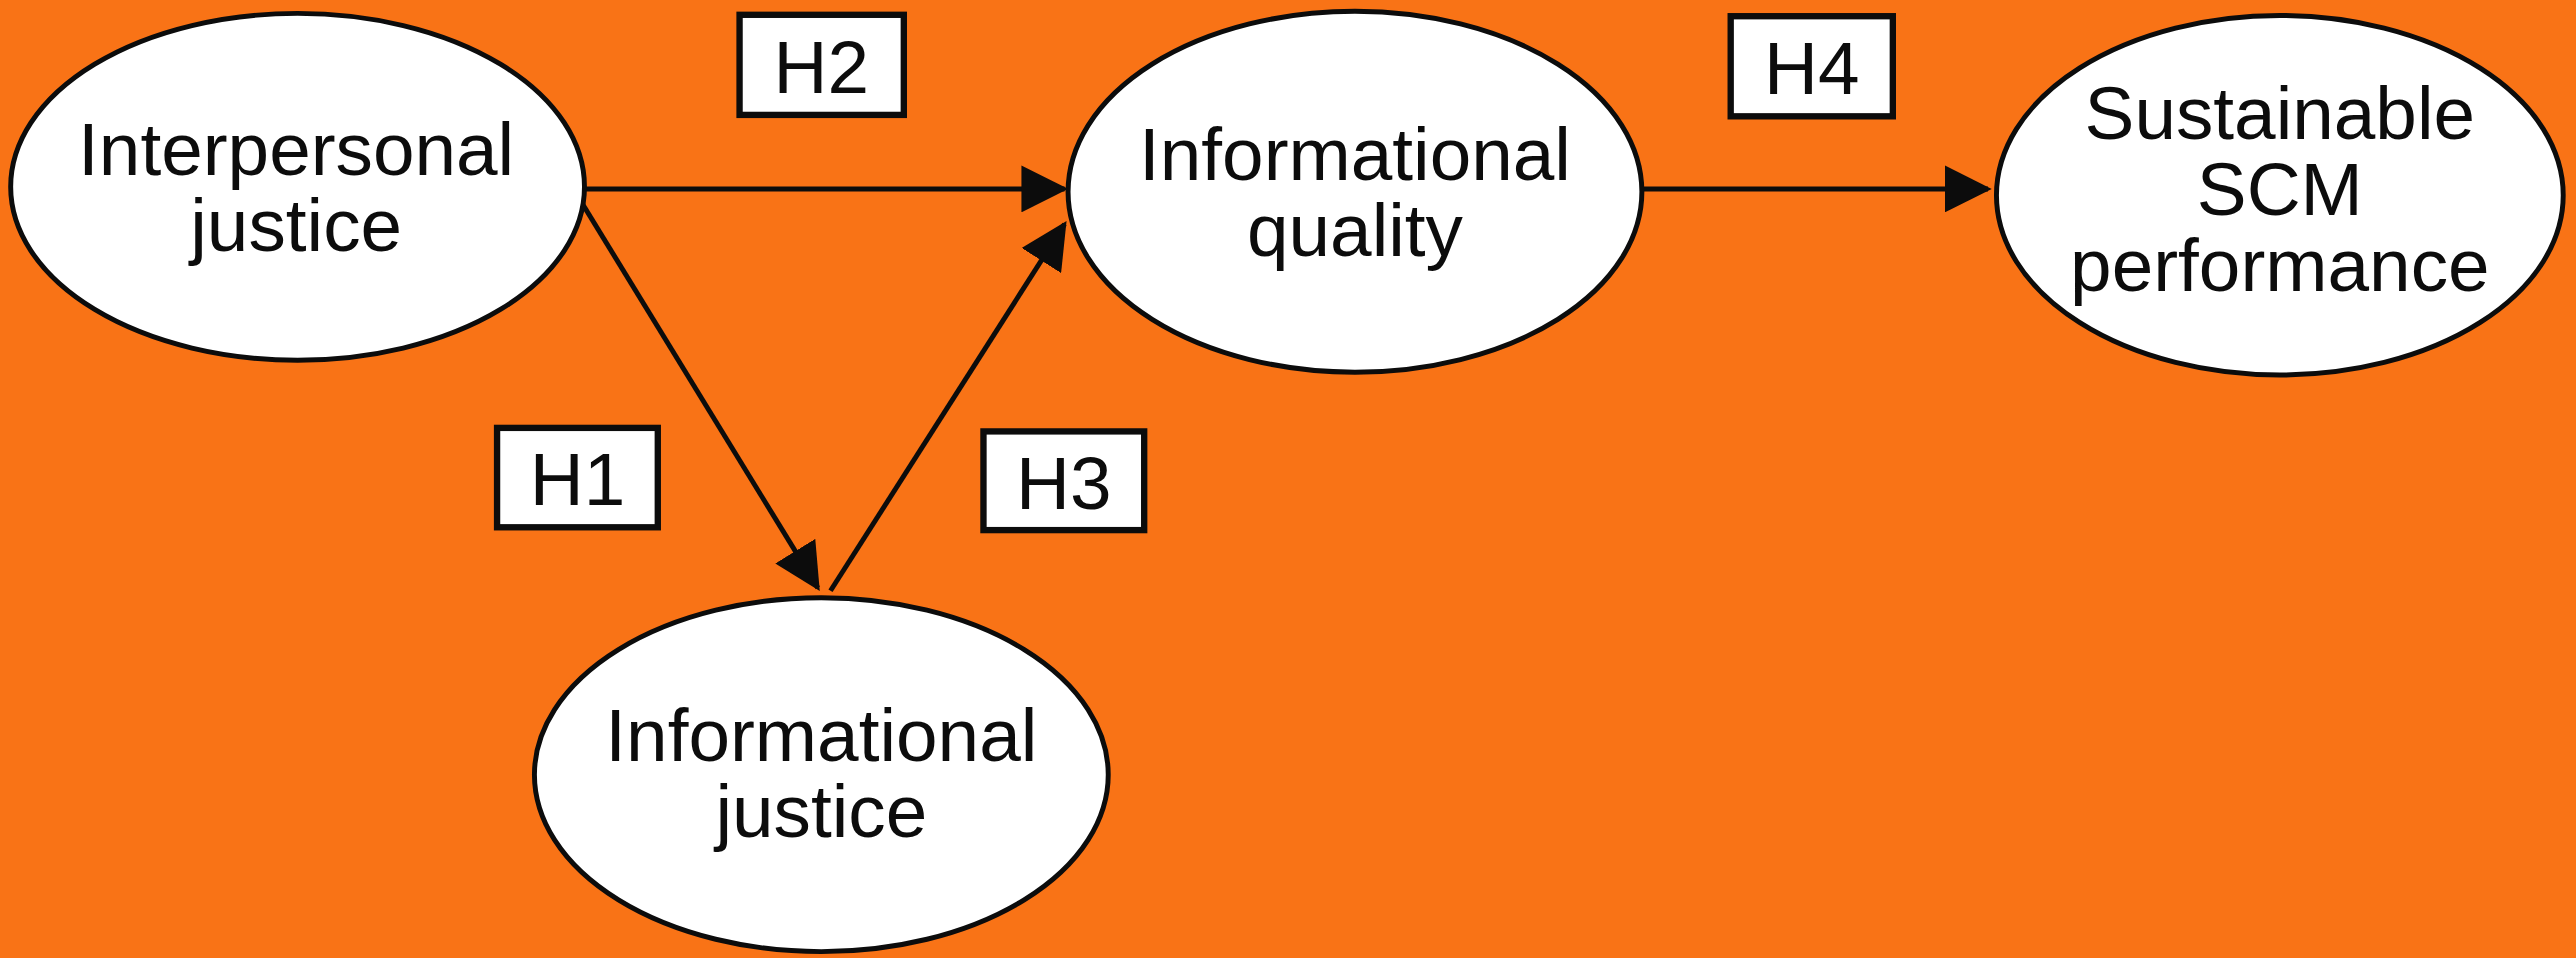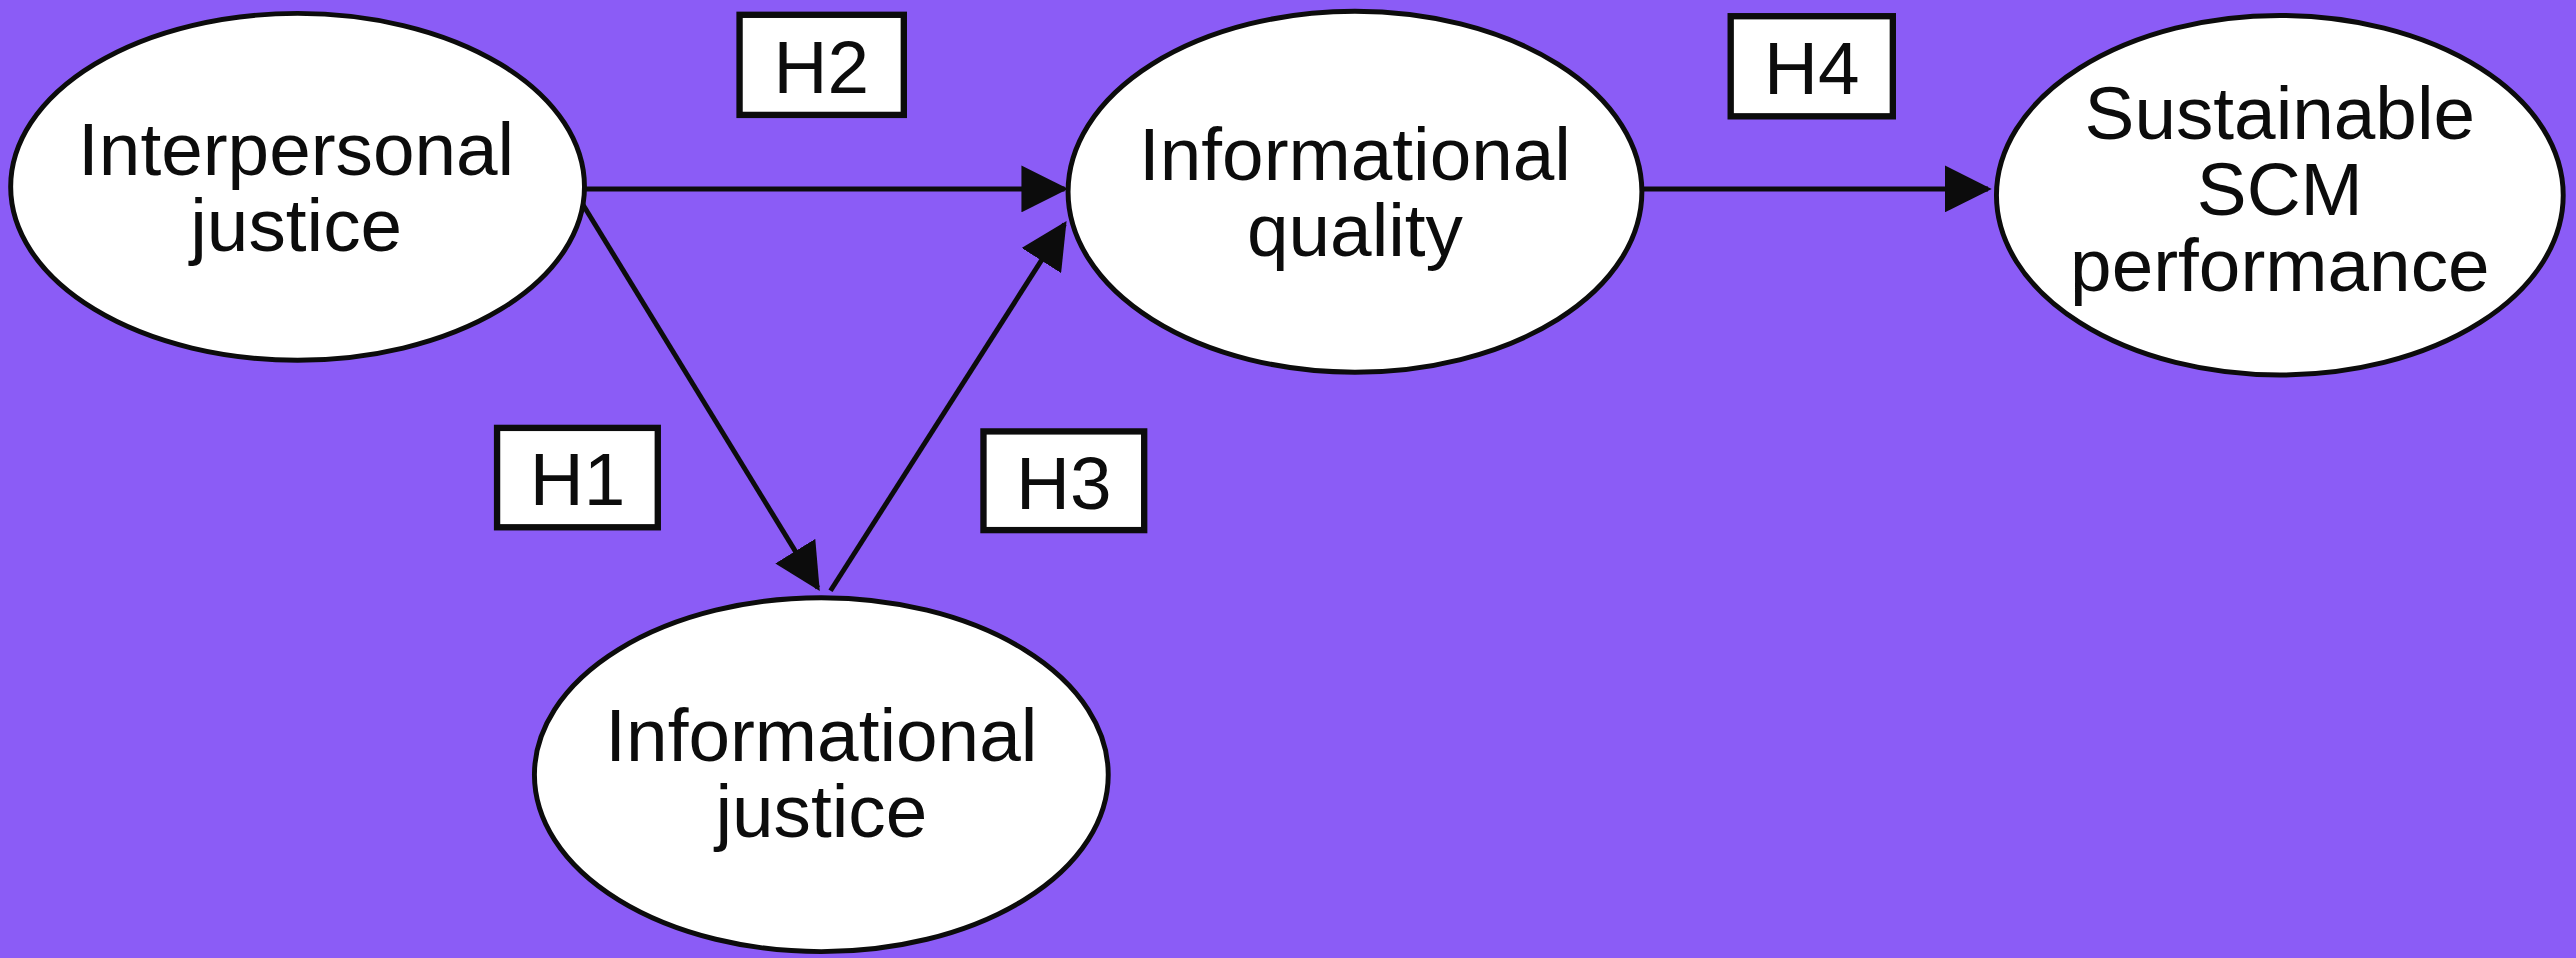--- a/index.html
+++ b/index.html
@@ -4,21 +4,21 @@
 <style>
   html, body {
     margin: 0;
     padding: 0;
     background: #ffffff;
   }
   .figure-wrap {
     position: relative;
     width: 2576px;
     height: 958px;
-    background: #8b5cf6;
+    background: #f97316;
     overflow: hidden;
   }
   svg.model-diagram {
     display: block;
     width: 2576px;
     height: 958px;
   }
   .node-ellipse {
     fill: #ffffff;
     stroke: #0c0c0c;

